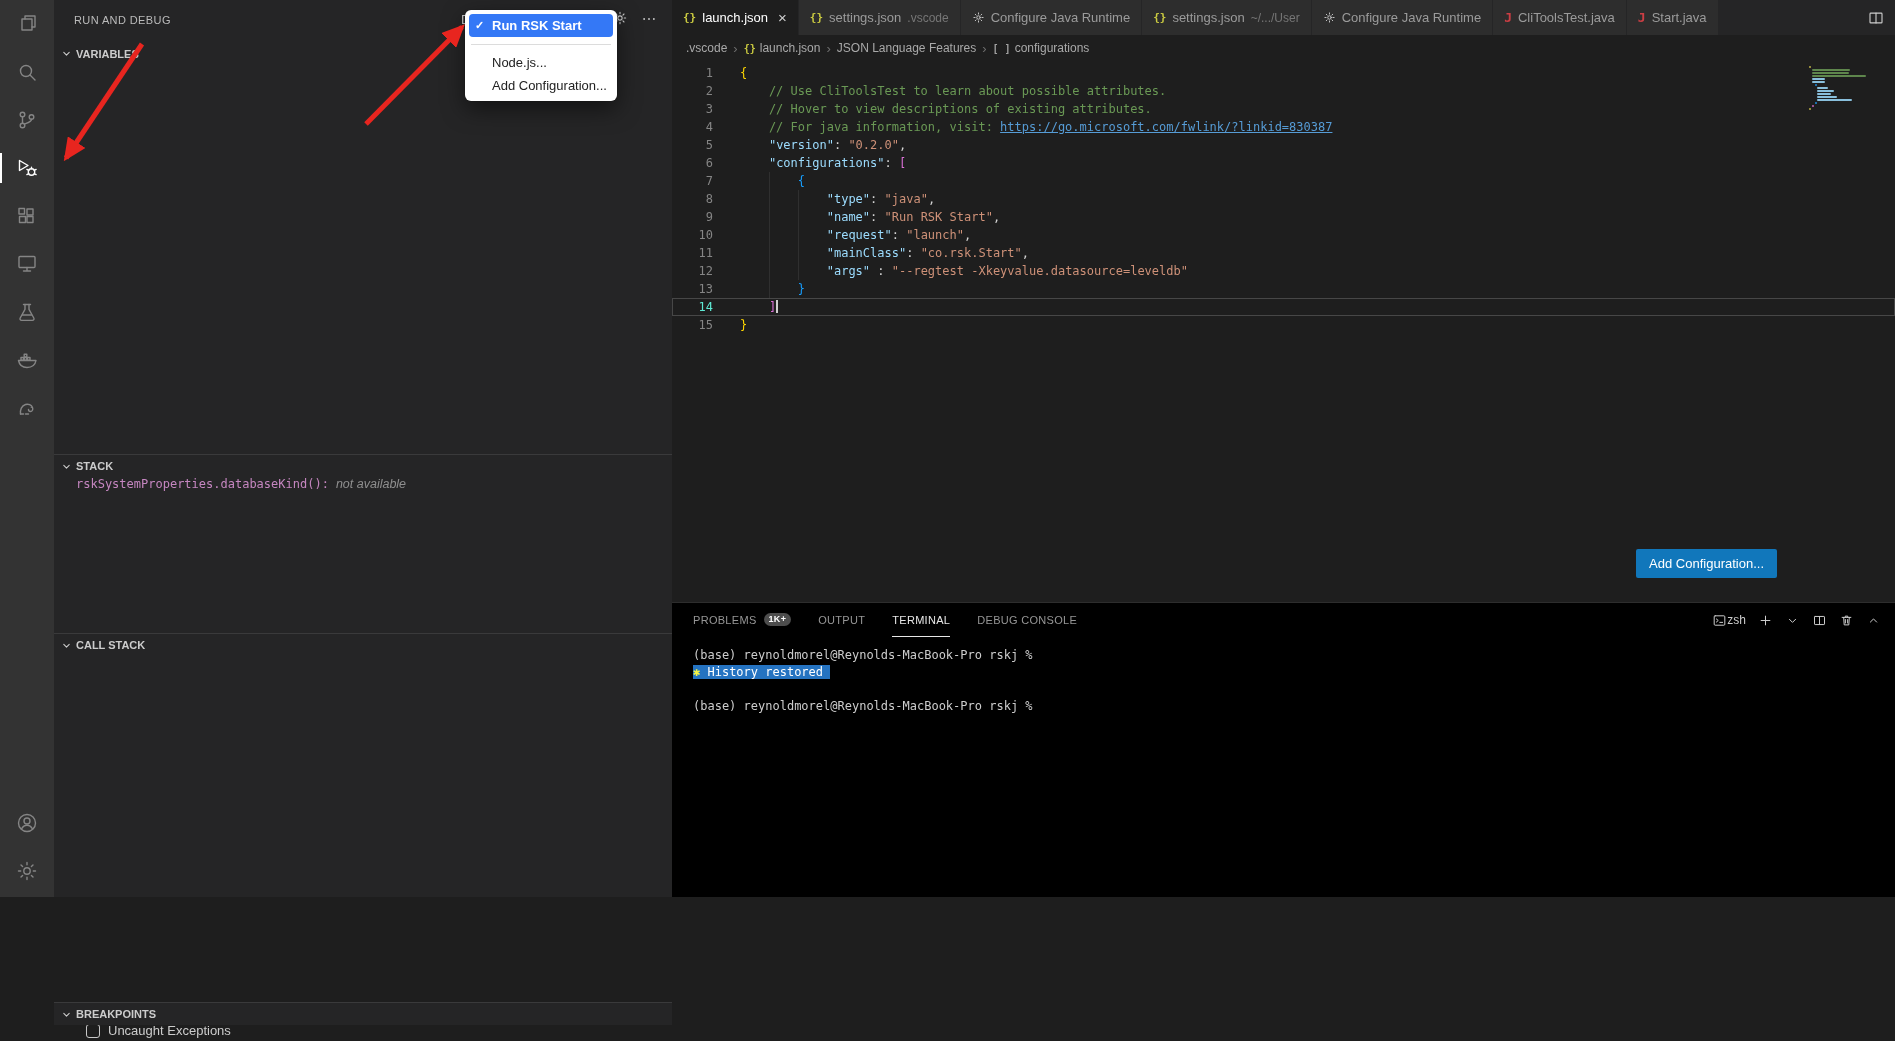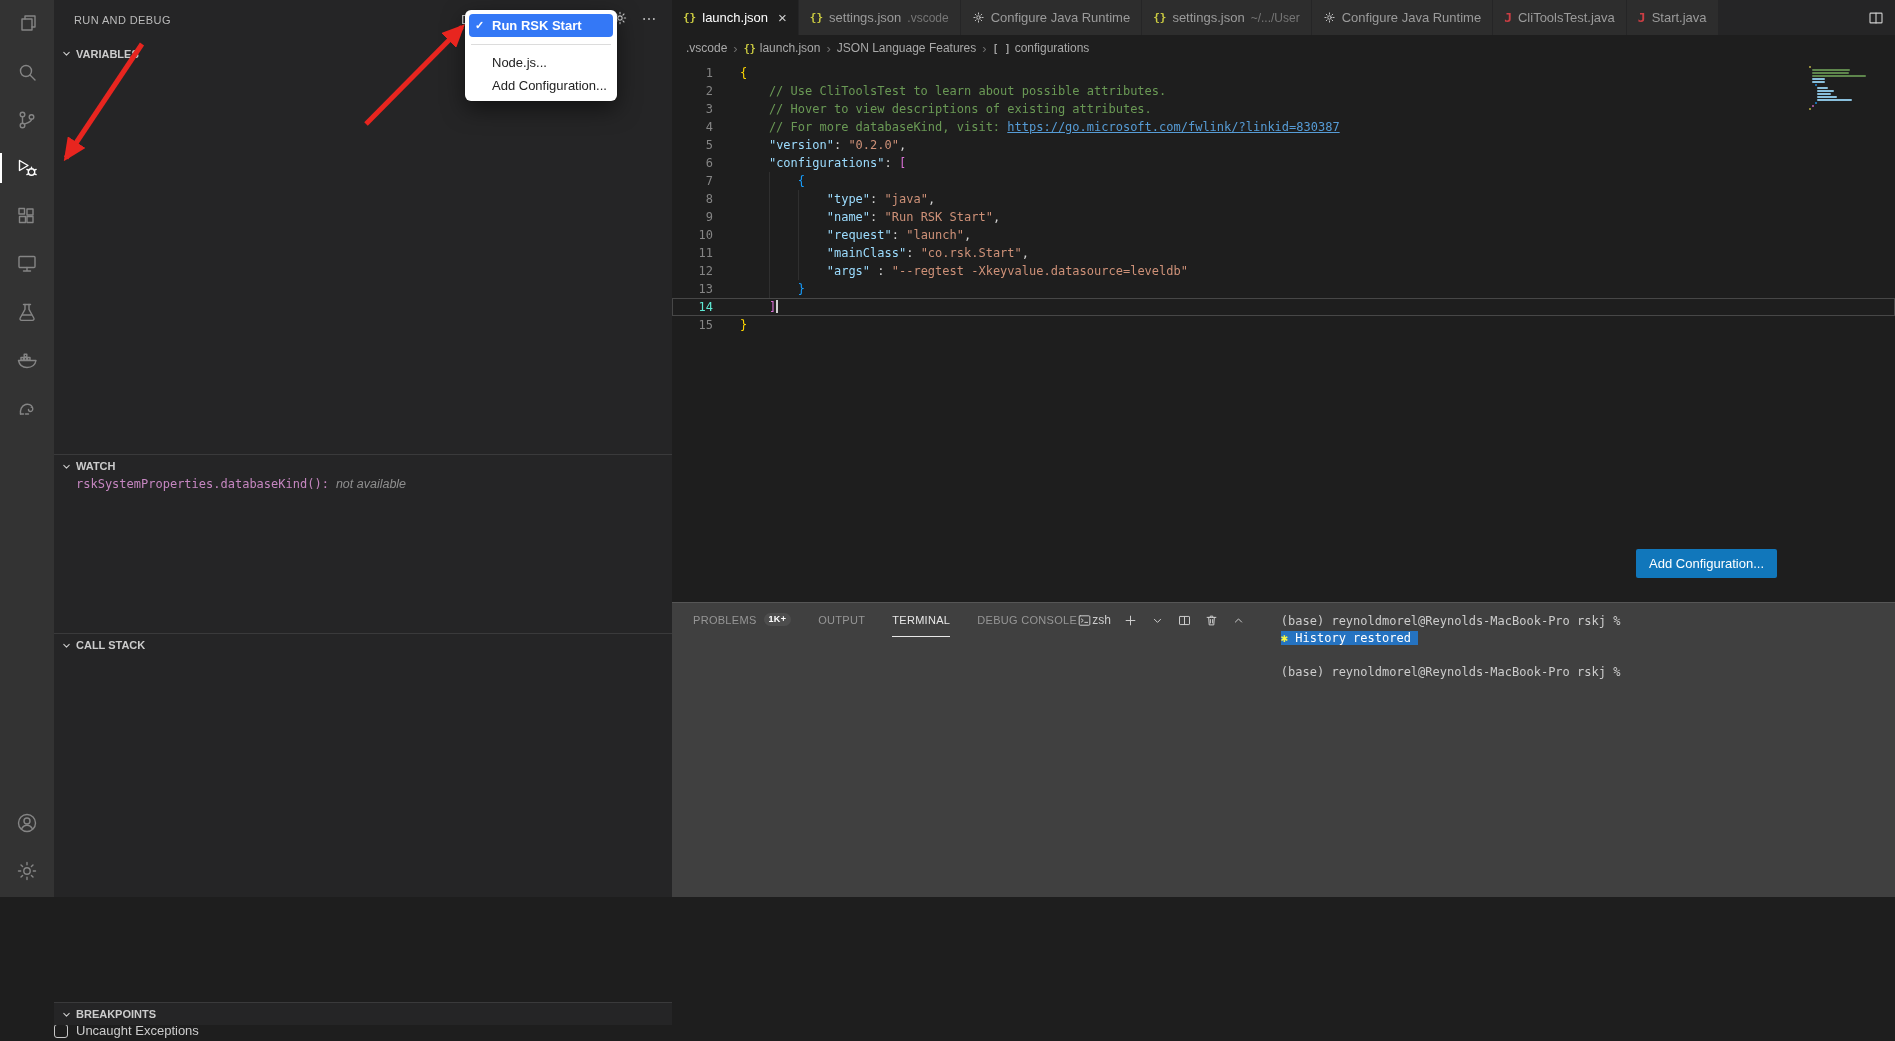--- a/index.html
+++ b/index.html
@@ -19,21 +19,21 @@
 .sb-gear{position:absolute;left:558px;top:10px;color:#cccccc;cursor:pointer}
 .sb-more{position:absolute;left:586px;top:10px;color:#cccccc;cursor:pointer}
 .section-header{position:absolute;left:0;right:0;height:23px;display:flex;align-items:center;gap:3px;padding-left:6px;font-size:11px;font-weight:700;color:#cccccc;background:#252526;border-top:1px solid rgba(204,204,204,.13);cursor:pointer}
 .sec-variables{top:42px;border-top:none}
 .sec-watch{top:454px}
 .sec-call-stack{top:633px}
 .sec-breakpoints{top:1002px}
 .watch-item{position:absolute;left:22px;top:477px;font-family:"DejaVu Sans Mono",monospace;font-size:12px;white-space:nowrap}
 .watch-expr{color:#c586c0}
 .watch-val{color:#8f8f8f;font-style:italic;margin-left:7px;font-family:"Liberation Sans",sans-serif;font-size:12.5px}
-.bp-item{position:absolute;left:0;top:1023px;display:flex;align-items:center;gap:8px;font-size:13px;color:#cccccc}
+.bp-item{position:absolute;left:32px;top:1023px;display:flex;align-items:center;gap:8px;font-size:13px;color:#cccccc}
 .bp-check{width:14px;height:14px;border:1px solid #c8c8c8;border-radius:3px;flex:none}
 
 .main{flex:1;display:flex;flex-direction:column;min-width:0}
 .tab-bar{height:35px;background:#252526;display:flex;flex:none}
 .tabs-list{display:flex}
 .tab{display:flex;align-items:center;gap:6px;padding:0 11px;background:#2d2d2d;border-right:1px solid #252526;font-size:13px;color:#9b9b9b;cursor:pointer;white-space:nowrap}
 .tab.active{background:#1e1e1e;color:#ffffff}
 .ticon{font-family:"DejaVu Sans Mono",monospace;font-size:11px;font-weight:bold}
 .ticon.json{color:#cbcb41}
 .ticon.java{color:#cc3e44;font-size:13px}
@@ -57,21 +57,21 @@
 .cl.current .ln{color:#5eead4}
 .lc{padding-left:27px}
 .tk-p{color:#d4d4d4}.tk-c{color:#6a9955}.tk-lk{color:#569cd6;text-decoration:underline}
 .tk-k{color:#9cdcfe}.tk-s{color:#ce9178}.tk-b1{color:#ffd700}.tk-b2{color:#da70d6}.tk-b3{color:#179fff}
 .cursor{display:inline-block;width:1.5px;height:13px;background:#d0d0d0;vertical-align:-2px}
 .guide{position:absolute;width:1px;background:rgba(255,255,255,.08)}
 .minimap{position:absolute;top:5px;right:16px;width:70px}
 .mm-bar{height:2px;margin-bottom:1px;border-radius:1px;opacity:.85}
 .add-config-btn{position:absolute;right:118px;bottom:24px;background:#1177bb;color:#ffffff;border:none;border-radius:2px;font-size:13px;font-family:"Liberation Sans",sans-serif;padding:7px 13px;cursor:pointer}
 
-.panel{height:295px;flex:none;border-top:1px solid rgba(128,128,128,.35);display:flex;background:#404040}
+.panel{height:295px;flex:none;border-top:1px solid rgba(128,128,128,.35);display:flex;flex-direction:column;background:#000000}
 .panel-header{height:34px;flex:none;display:flex;align-items:center;padding:0 14px 0 21px}
 .panel-tabs{display:flex;gap:27px;height:100%}
 .ptab{display:flex;align-items:center;gap:7px;font-size:11px;letter-spacing:.3px;color:#969696;border-bottom:1px solid transparent;cursor:pointer}
 .ptab.active{color:#e7e7e7;border-bottom-color:#e7e7e7}
 .badge{background:#4d4d4d;color:#ffffff;font-size:9px;font-weight:700;padding:1px 5px 2px;border-radius:8px}
 .panel-actions{margin-left:auto;display:flex;align-items:center;gap:12px;color:#cccccc}
 .pa-item{display:flex;align-items:flex-start;cursor:pointer}
 .shell{font-size:12px;color:#cccccc}
 .terminal{padding:10px 12px 0 21px;font-family:"DejaVu Sans Mono",monospace;font-size:12px;line-height:17px}
 .tl{height:17px;white-space:pre}
@@ -197,21 +197,21 @@
   <div class="section-header sec-variables">
         <svg width="13" height="13" viewBox="0 0 24 24" fill="none" stroke="currentColor" stroke-width="2" stroke-linecap="round" stroke-linejoin="round">
           <path d="M7 10l5 5 5-5"></path>
         </svg>
         <span>VARIABLES</span>
       </div>
       <div class="section-header sec-watch">
         <svg width="13" height="13" viewBox="0 0 24 24" fill="none" stroke="currentColor" stroke-width="2" stroke-linecap="round" stroke-linejoin="round">
           <path d="M7 10l5 5 5-5"></path>
         </svg>
-        <span>WATCH</span>
+        <span>STACK</span>
       </div>
       <div class="section-header sec-call-stack">
         <svg width="13" height="13" viewBox="0 0 24 24" fill="none" stroke="currentColor" stroke-width="2" stroke-linecap="round" stroke-linejoin="round">
           <path d="M7 10l5 5 5-5"></path>
         </svg>
         <span>CALL STACK</span>
       </div>
       <div class="section-header sec-breakpoints">
         <svg width="13" height="13" viewBox="0 0 24 24" fill="none" stroke="currentColor" stroke-width="2" stroke-linecap="round" stroke-linejoin="round">
           <path d="M7 10l5 5 5-5"></path>
@@ -291,21 +291,21 @@
         <span class="bc-item">
           <span class="bc-icon brackets">[ ]</span>
           <span>configurations</span>
         </span>
       </div>
     <div class="editor">
       <div class="code">
           <div class="cl"><span class="ln">1</span><span class="lc"><span class="tk-b1">{</span></span></div>
           <div class="cl"><span class="ln">2</span><span class="lc"><span class="tk-c">    // Use CliToolsTest to learn about possible attributes.</span></span></div>
           <div class="cl"><span class="ln">3</span><span class="lc"><span class="tk-c">    // Hover to view descriptions of existing attributes.</span></span></div>
-          <div class="cl"><span class="ln">4</span><span class="lc"><span class="tk-c">    // For more databaseKind, visit: </span><span class="tk-lk">https://go.microsoft.com/fwlink/?linkid=830387</span></span></div>
+          <div class="cl"><span class="ln">4</span><span class="lc"><span class="tk-c">    // For java information, visit: </span><span class="tk-lk">https://go.microsoft.com/fwlink/?linkid=830387</span></span></div>
           <div class="cl"><span class="ln">5</span><span class="lc"><span class="tk-p">    </span><span class="tk-k">"version"</span><span class="tk-p">: </span><span class="tk-s">"0.2.0"</span><span class="tk-p">,</span></span></div>
           <div class="cl"><span class="ln">6</span><span class="lc"><span class="tk-p">    </span><span class="tk-k">"configurations"</span><span class="tk-p">: </span><span class="tk-b2">[</span></span></div>
           <div class="cl"><span class="ln">7</span><span class="lc"><span class="tk-p">        </span><span class="tk-b3">{</span></span></div>
           <div class="cl"><span class="ln">8</span><span class="lc"><span class="tk-p">            </span><span class="tk-k">"type"</span><span class="tk-p">: </span><span class="tk-s">"java"</span><span class="tk-p">,</span></span></div>
           <div class="cl"><span class="ln">9</span><span class="lc"><span class="tk-p">            </span><span class="tk-k">"name"</span><span class="tk-p">: </span><span class="tk-s">"Run RSK Start"</span><span class="tk-p">,</span></span></div>
           <div class="cl"><span class="ln">10</span><span class="lc"><span class="tk-p">            </span><span class="tk-k">"request"</span><span class="tk-p">: </span><span class="tk-s">"launch"</span><span class="tk-p">,</span></span></div>
           <div class="cl"><span class="ln">11</span><span class="lc"><span class="tk-p">            </span><span class="tk-k">"mainClass"</span><span class="tk-p">: </span><span class="tk-s">"co.rsk.Start"</span><span class="tk-p">,</span></span></div>
           <div class="cl"><span class="ln">12</span><span class="lc"><span class="tk-p">            </span><span class="tk-k">"args"</span><span class="tk-p"> : </span><span class="tk-s">"--regtest -Xkeyvalue.datasource=leveldb"</span></span></div>
           <div class="cl"><span class="ln">13</span><span class="lc"><span class="tk-p">        </span><span class="tk-b3">}</span></span></div>
           <div class="cl current"><span class="ln">14</span><span class="lc"><span class="tk-p">    </span><span class="tk-b2">]</span><span class="cursor"></span></span></div>

